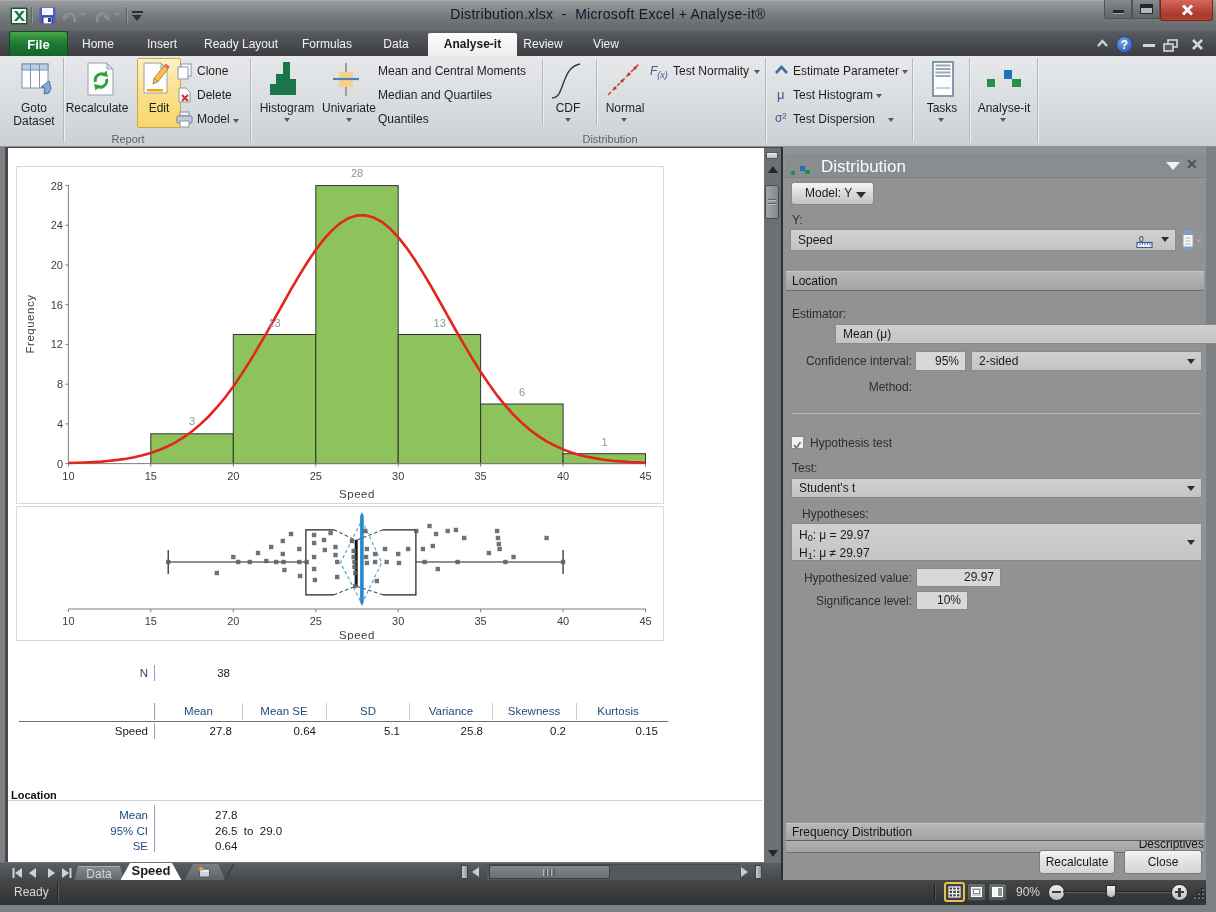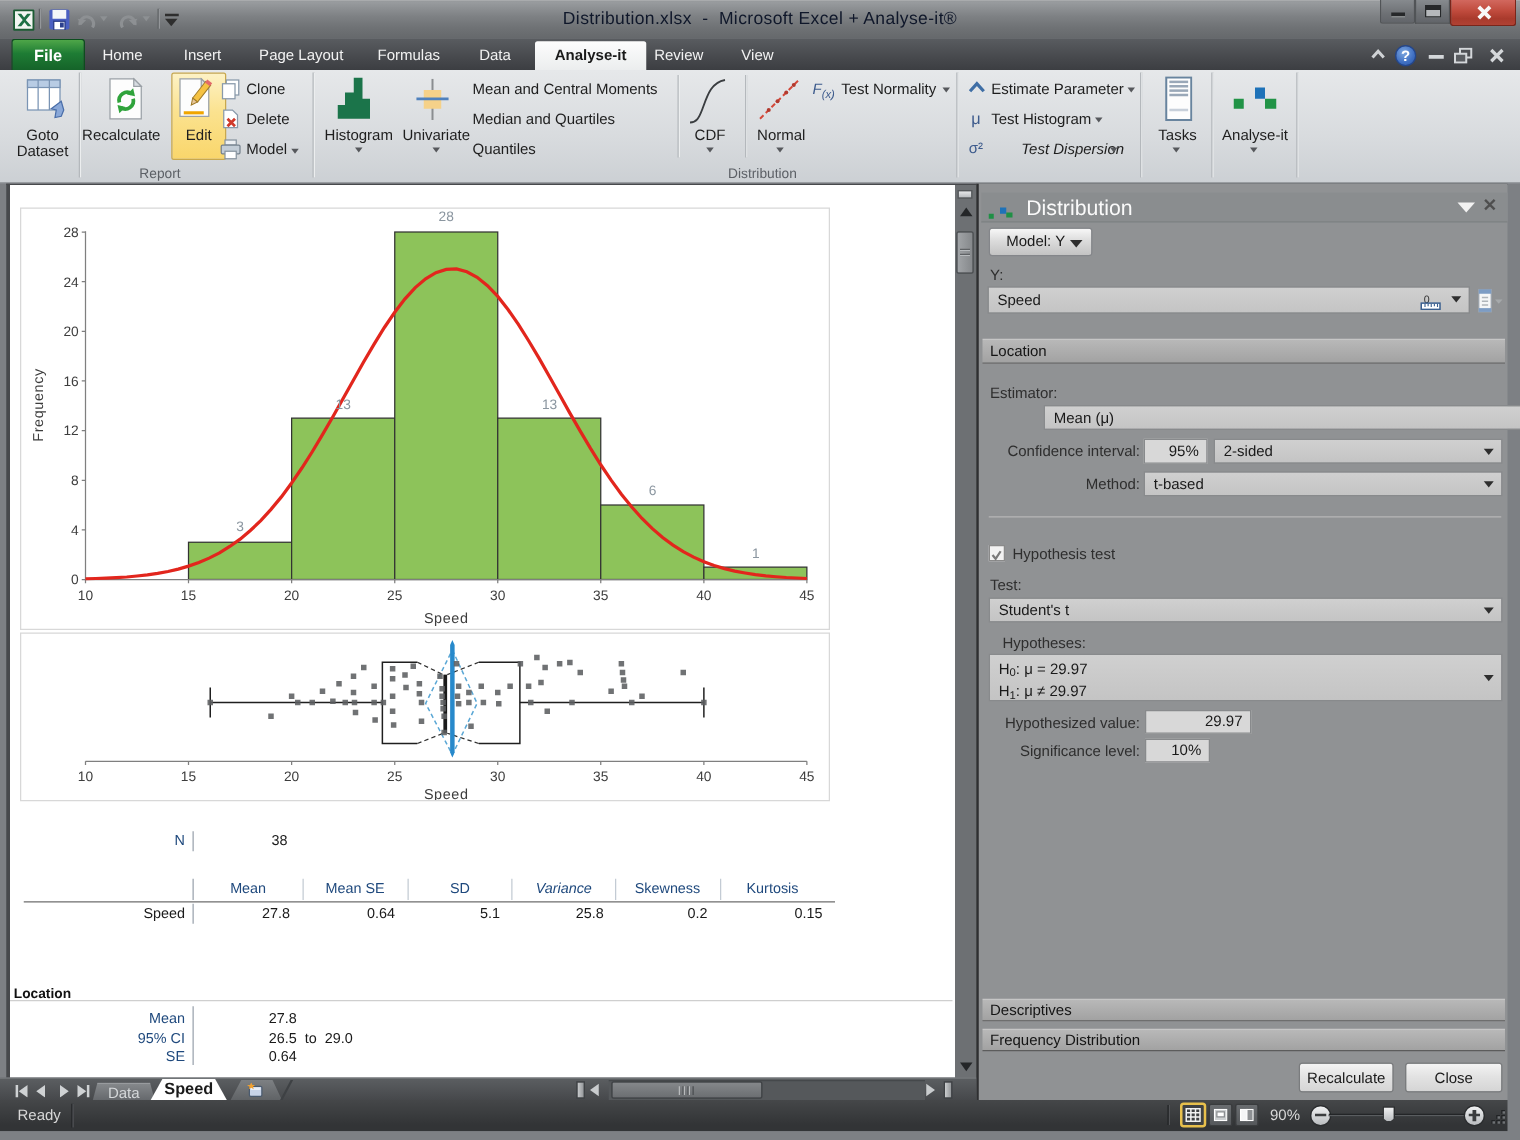--- a/index.html
+++ b/index.html
@@ -103,21 +103,21 @@
       </svg>
   </div>
   <svg class="abs" style="left:1191px;top:38px;" width="13" height="13" viewBox="0 0 13 13">
       <path d="M2,2 L11,11 M11,2 L2,11" stroke="#d4d7da" stroke-width="2.6"></path>
     </svg>
 </div>
 <div class="abs" id="tabrow">
   <div class="abs" id="tab-file">File</div>
   <div class="tab" style="left:75px;width:46px;">Home</div>
   <div class="tab" style="left:138px;width:48px;">Insert</div>
-  <div class="tab" style="left:203px;width:76px;">Page Layout</div>
+  <div class="tab" style="left:203px;width:76px;">Ready Layout</div>
   <div class="tab" style="left:296px;width:62px;">Formulas</div>
   <div class="tab" style="left:375px;width:42px;">Data</div>
   <div class="tab seltab" style="left:428px;width:89px;">Analyse-it</div>
   <div class="tab" style="left:518px;width:50px;">Review</div>
   <div class="tab" style="left:586px;width:40px;">View</div>
 </div>
 <div class="abs" id="ribbon">
 
   <div class="abs" style="left:19px;top:5px;">
     <svg width="34" height="36" viewBox="0 0 34 36">
@@ -226,21 +226,21 @@
   <div class="gsep" style="left:765px;"></div>
   <svg class="abs" style="left:774px;top:8px;" width="15" height="11" viewBox="0 0 15 11">
       <path d="M2,9 L7.5,3 L13,9" fill="none" stroke="#3f6ea5" stroke-width="2.6"></path>
     </svg>
   <div class="rbtext" style="left:793px;top:8px;">Estimate Parameter</div>
   <div class="dda abs" style="left:902px;top:14px;"></div>
   <div class="rbtext" style="left:777px;top:31px;color:#3c5a8c;font-size:13px;">μ</div>
   <div class="rbtext" style="left:793px;top:32px;">Test Histogram</div>
   <div class="dda abs" style="left:876px;top:38px;"></div>
   <div class="rbtext" style="left:775px;top:55px;color:#3c5a8c;font-size:12px;">σ²</div>
-  <div class="rbtext" style="left:817px;top:56px;font-style:italic;">Test Dispersion</div>
+  <div class="rbtext" style="left:793px;top:56px;">Test Dispersion</div>
   <div class="dda abs" style="left:888px;top:62px;"></div>
   <div class="glabel" style="left:560px;width:100px;">Distribution</div>
   <div class="gsep" style="left:912px;"></div>
 
   <div class="abs" style="left:932px;top:5px;">
     <svg width="22" height="36" viewBox="0 0 22 36">
       <rect x="1" y="1" width="20" height="34" fill="#fdfdfd" stroke="#68849e" stroke-width="1.6"></rect>
       <rect x="3.5" y="3.5" width="15" height="2" fill="#9aa8b8"></rect>
       <rect x="3.5" y="7" width="15" height="2" fill="#9aa8b8"></rect>
       <rect x="3.5" y="10.5" width="15" height="2" fill="#9aa8b8"></rect>
@@ -431,21 +431,21 @@
       <div class="abs" style="left:0;top:45px;width:660px;color:#1F497D;">
         <div class="abs" style="left:146px;top:-1px;width:1px;height:17px;background:#9aa3ad;"></div>
         <div class="abs" style="left:233.6px;top:-1px;width:1px;height:17px;background:#c3cbd4;"></div>
         <div class="abs" style="left:317.5px;top:-1px;width:1px;height:17px;background:#c3cbd4;"></div>
         <div class="abs" style="left:401.3px;top:-1px;width:1px;height:17px;background:#c3cbd4;"></div>
         <div class="abs" style="left:484.2px;top:-1px;width:1px;height:17px;background:#c3cbd4;"></div>
         <div class="abs" style="left:568.1px;top:-1px;width:1px;height:17px;background:#c3cbd4;"></div>
         <div class="abs" style="left:147px;top:1px;width:87px;text-align:center;">Mean</div>
         <div class="abs" style="left:234px;top:1px;width:84px;text-align:center;">Mean SE</div>
         <div class="abs" style="left:318px;top:1px;width:84px;text-align:center;">SD</div>
-        <div class="abs" style="left:401px;top:1px;width:84px;text-align:center;font-style:italic;">Variance</div>
+        <div class="abs" style="left:401px;top:1px;width:84px;text-align:center;">Variance</div>
         <div class="abs" style="left:484px;top:1px;width:84px;text-align:center;">Skewness</div>
         <div class="abs" style="left:568px;top:1px;width:84px;text-align:center;">Kurtosis</div>
       </div>
       <div class="abs" style="left:11px;top:62px;width:649px;height:1px;background:#6e6e6e;"></div>
       <div class="abs" style="left:0;top:66px;width:660px;color:#1a1a1a;">
         <div class="abs" style="left:0px;top:0;width:140px;text-align:right;">Speed</div>
         <div class="abs" style="left:146px;top:-2px;width:1px;height:16px;background:#9aa3ad;"></div>
         <div class="abs" style="left:147px;top:0;width:77px;text-align:right;">27.8</div>
         <div class="abs" style="left:234px;top:0;width:74px;text-align:right;">0.64</div>
         <div class="abs" style="left:318px;top:0;width:74px;text-align:right;">5.1</div>
@@ -499,39 +499,38 @@
           <path d="M14,8.5 l6,0 -3,3.5 z" fill="#a6a9ab"></path>
         </svg>
     </div>
     <div class="secbar" style="top:124px;">Location</div>
     <div class="plabel" style="left:9px;top:160px;">Estimator:</div>
     <div class="pcombo" style="left:8px;top:177px;width:411px;margin-left:44px;">Mean (μ)<div class="car"></div></div>
     <div class="plabel" style="left:9px;top:207px;width:120px;text-align:right;">Confidence interval:</div>
     <div class="pcombo" style="left:132px;top:204px;width:51px;background:#d8d8d8;text-align:right;padding-right:6px;padding-left:0;">95%</div>
     <div class="pcombo" style="left:188px;top:204px;width:231px;">2-sided<div class="car"></div></div>
     <div class="plabel" style="left:9px;top:233px;width:120px;text-align:right;">Method:</div>
-    <div class="pcombo" style="left:132px;top:230px;width:287px;">t-based<div class="car"></div></div>
     <div class="abs" style="left:8px;top:266px;width:410px;height:1px;background:#b6b6b6;"></div>
     <div class="abs" style="left:8px;top:289px;width:13px;height:13px;background:#f2f2f2;border:1px solid #8a8a8a;box-sizing:border-box;">
       <svg width="11" height="11" viewBox="0 0 11 11">
           <path d="M2,5 l2.5,3 4,-6" fill="none" stroke="#7a7a7a" stroke-width="1.8"></path>
         </svg>
     </div>
     <div class="plabel" style="left:27px;top:289px;">Hypothesis test</div>
     <div class="plabel" style="left:9px;top:314px;">Test:</div>
     <div class="pcombo" style="left:8px;top:331px;width:411px;">Student's t<div class="car"></div></div>
     <div class="plabel" style="left:19px;top:360px;">Hypotheses:</div>
     <div class="pcombo" style="left:8px;top:376px;width:411px;height:38px;line-height:15px;padding-top:4px;">H<span style="font-size:9px;vertical-align:-2px;">0</span>: μ = 29.97<br>H<span style="font-size:9px;vertical-align:-2px;">1</span>: μ ≠ 29.97
       <div class="car" style="top:16px;"></div>
     </div>
     <div class="plabel" style="left:9px;top:424px;width:120px;text-align:right;">Hypothesized value:</div>
     <div class="pcombo" style="left:133px;top:421px;width:85px;height:19px;line-height:17px;background:#d8d8d8;text-align:right;padding-right:6px;padding-left:0;">29.97</div>
     <div class="plabel" style="left:9px;top:447px;width:120px;text-align:right;">Significance level:</div>
     <div class="pcombo" style="left:133px;top:444px;width:52px;height:19px;line-height:17px;background:#d8d8d8;text-align:right;padding-right:6px;padding-left:0;">10%</div>
-    <div class="secbar" style="top:652px;height:18px;line-height:16px;">Descriptives</div>
+    <div class="secbar" style="top:688px;height:18px;line-height:16px;text-align:right;">Descriptives</div>
     <div class="secbar" style="top:676px;height:18px;line-height:16px;border-bottom:1px solid #5c5c5c;">Frequency Distribution</div>
     <div class="pbtn" style="left:256px;top:703px;width:76px;">Recalculate</div>
     <div class="pbtn" style="left:341px;top:703px;width:78px;">Close</div>
   </div>
 </div>
 <div class="abs" id="sheetbar">
   <svg class="abs" style="left:12px;top:5px;" width="60" height="10" viewBox="0 0 60 10">
     <g fill="#cfd2d4">
         <rect x="0.5" y="0" width="2" height="10"></rect>
         <path d="M10,0 v10 l-7,-5 z"></path>

